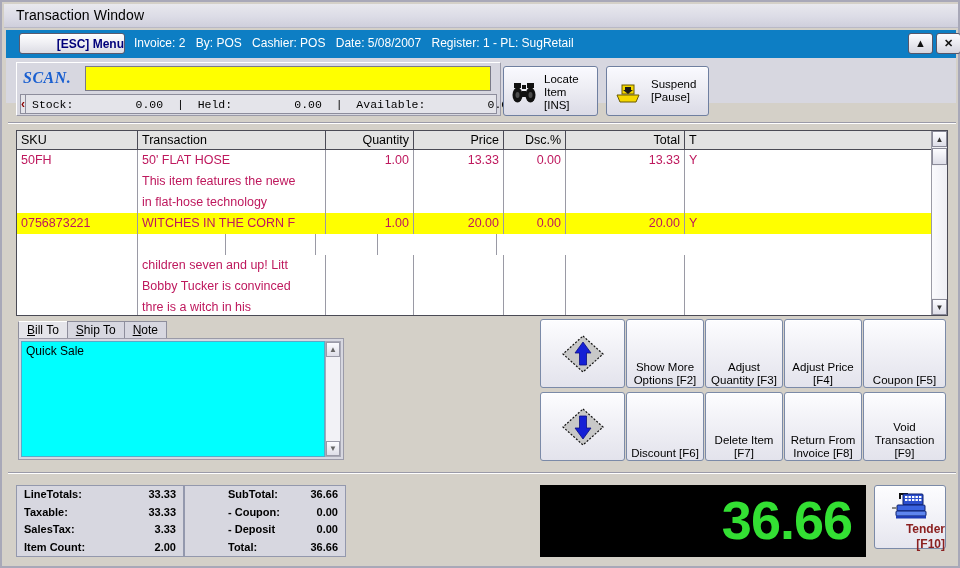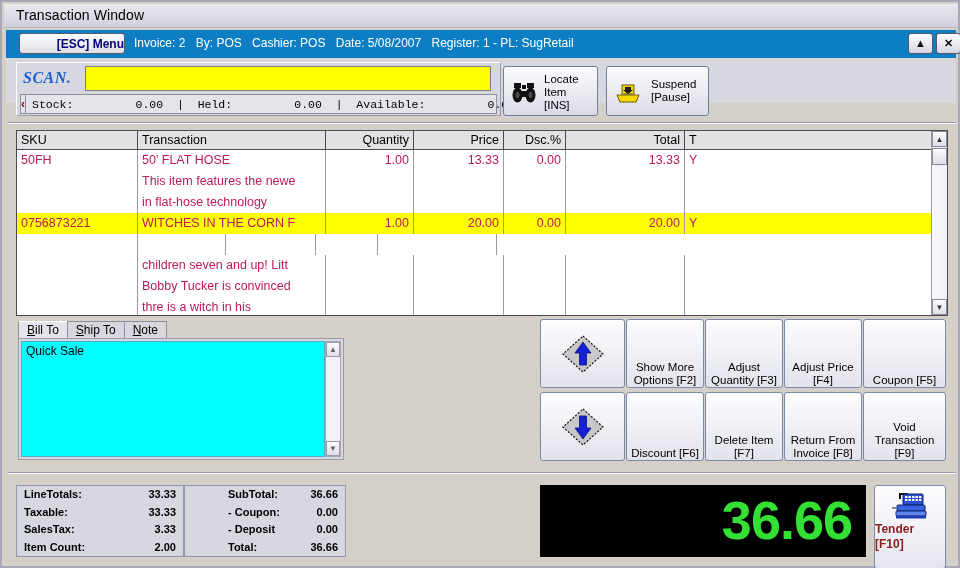--- a/index.html
+++ b/index.html
@@ -425,28 +425,28 @@
     font-size: 54px;
     font-weight: bold;
     color: #33e033;
     font-family: "Liberation Sans", sans-serif;
     letter-spacing: -1px;
     line-height: 58px;
   }
   #tender-button {
     position: absolute;
     left: 872px; top: 483px;
-    width: 72px; height: 84px;
+    width: 72px; height: 64px;
     background: linear-gradient(to bottom, #fdfdff 0%, #f3f3f8 45%, #e5e5ee 100%);
     border: 1px solid #7b8aa8;
     border-radius: 3px;
     box-shadow: inset 0 1px 0 #fff;
     box-sizing: border-box;
     cursor: pointer;
-    text-align: left;
+    text-align: right;
   }
   #tender-icon {
     position: absolute;
     left: 50%; top: 5px;
     transform: translateX(-50%);
     width: 38px; height: 30px;
   }
   #tender-label {
     position: absolute;
     left: 0; top: 36px;

